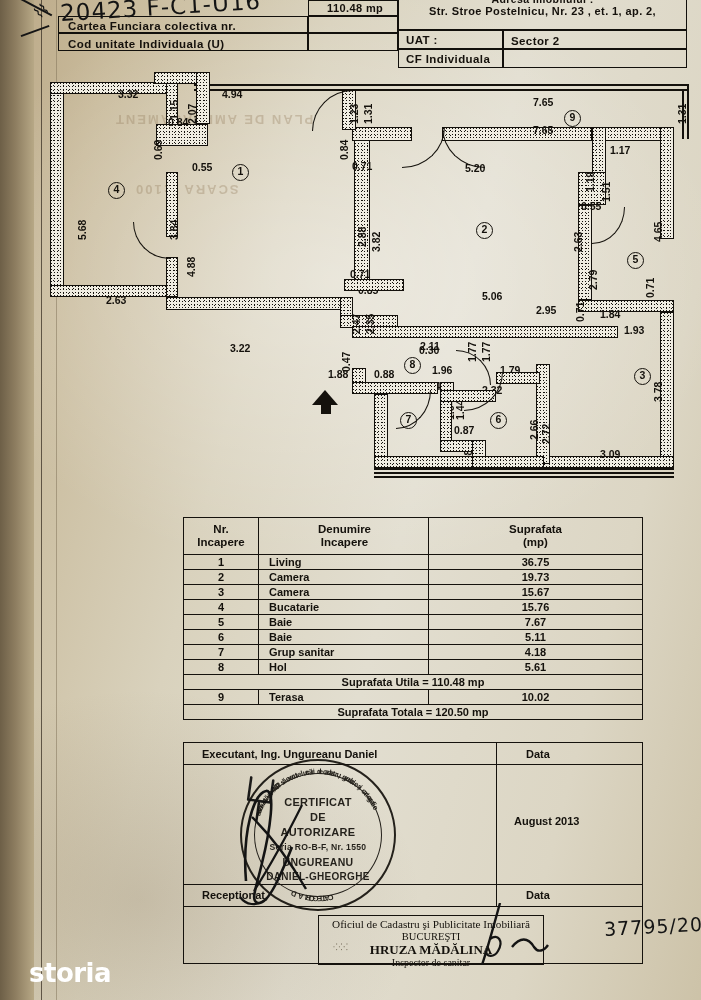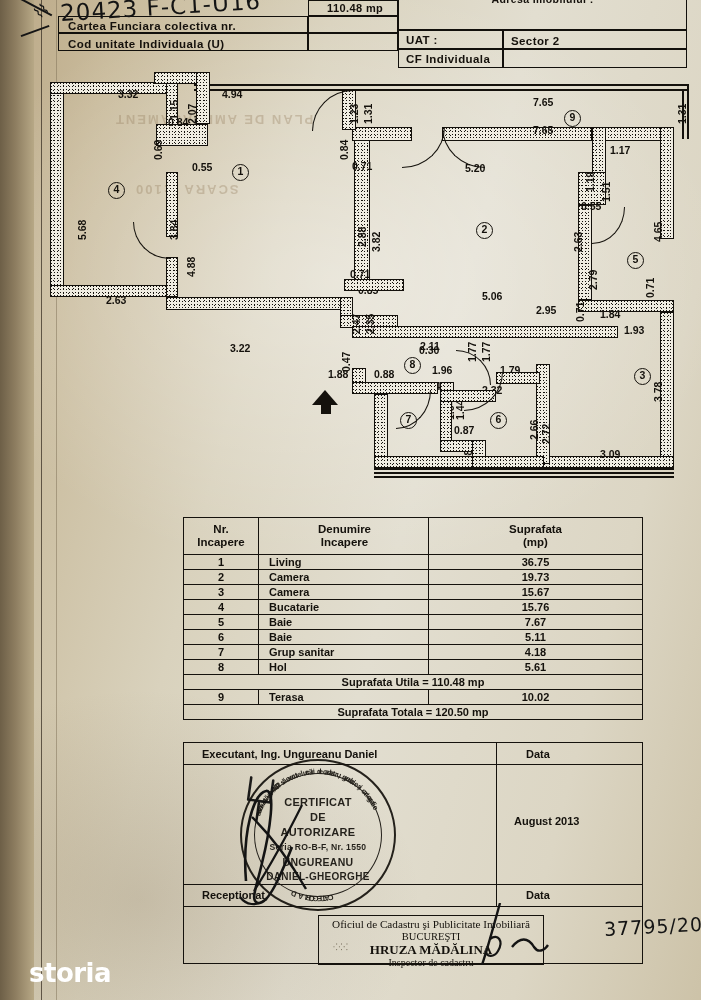--- a/index.html
+++ b/index.html
@@ -104,20 +104,21 @@
     <div class="cell" style="left:356px;top:34px;width:105px;height:19px;"></div>
     <div class="cell" style="left:461px;top:34px;width:184px;height:19px;"></div>
     <div class="cell" style="left:356px;top:53px;width:105px;height:19px;"></div>
     <div class="cell" style="left:461px;top:53px;width:184px;height:19px;"></div>
 
     <div class="lbl" style="left:26px;top:24px;">Cartea  Funciara  colectiva  nr.</div>
     <div class="lbl" style="left:26px;top:42px;">Cod  unitate  Individuala  (U)</div>
     <div class="lbl" style="left:285px;top:6px;font-size:11px;">110.48  mp</div>
 
     <div class="lbl ctr" style="left:356px;top:-3px;width:289px;font-size:10.5px;">Adresa Imobilului :</div>
+    <div class="lbl ctr" style="left:356px;top:9px;width:289px;font-size:11px;">Str. Stroe Postelnicu, Nr. 23 , et. 1, ap. 2,</div>
     <div class="lbl" style="left:364px;top:38px;font-size:11.5px;">UAT :</div>
     <div class="lbl" style="left:469px;top:39px;font-size:11.5px;">Sector 2</div>
     <div class="lbl" style="left:364px;top:57px;font-size:11.5px;">CF  Individuala</div>
   </div>
 
   <div class="handwrite" style="left:60px;top:-6px;">20423 F-C1-U16</div>
   <div class="hw-scribble" style="left:34px;top:2px;">⌇⌇</div>
   <div class="ink" style="left:18px;top:6px;width:36px;height:1.5px;background:#151515;transform:rotate(28deg);"></div>
   <div class="ink" style="left:20px;top:30px;width:30px;height:1.5px;background:#151515;transform:rotate(-20deg);"></div>
 
@@ -464,21 +465,21 @@
       <path d="M14,110 C10,60 22,22 34,20 C44,18 38,60 30,92 C24,118 18,130 26,132 C36,134 48,106 60,76" stroke="#141414" stroke-width="2.6" fill="none"></path>
       <path d="M20,46 C40,66 58,90 74,118" stroke="#141414" stroke-width="2.4" fill="none"></path>
       <path d="M22,120 C40,92 56,62 70,34" stroke="#141414" stroke-width="2.2" fill="none"></path>
       <path d="M8,126 C14,134 24,136 34,128" stroke="#141414" stroke-width="2.2" fill="none"></path>
     </svg>
 
     <div class="ocpi" style="left:134px;top:172px;width:226px;height:50px;">
       <div class="ocpi-t" style="top:2px;font-size:11.2px;">Oficiul de Cadastru şi Publicitate Imobiliară</div>
       <div class="ocpi-t" style="top:15px;font-size:10.5px;">BUCUREŞTI</div>
       <div class="ocpi-t" style="top:26px;font-size:13px;font-weight:bold;">HRUZA MĂDĂLINA</div>
-      <div class="ocpi-t" style="top:41px;font-size:10px;">Inspector de cadastru</div>
+      <div class="ocpi-t" style="top:41px;font-size:10px;">Inspector de sanitar</div>
       <div style="position:absolute;left:14px;top:24px;font-size:9px;color:#6b6250;">⁘⁙</div>
     </div>
     <svg style="position:absolute;left:280px;top:160px;width:90px;height:62px;" viewBox="0 0 90 62">
       <path d="M36,0 C30,22 24,44 18,62" stroke="#141414" stroke-width="2.4" fill="none"></path>
       <path d="M26,36 C34,30 40,38 34,48 C30,55 22,54 22,48" stroke="#141414" stroke-width="2.2" fill="none"></path>
       <path d="M48,44 C56,34 64,34 70,44 C74,50 80,48 84,42" stroke="#141414" stroke-width="2.4" fill="none"></path>
     </svg>
   </div>
 
   <div style="position:absolute;left:604px;top:915px;font-family:'DejaVu Sans',sans-serif;

